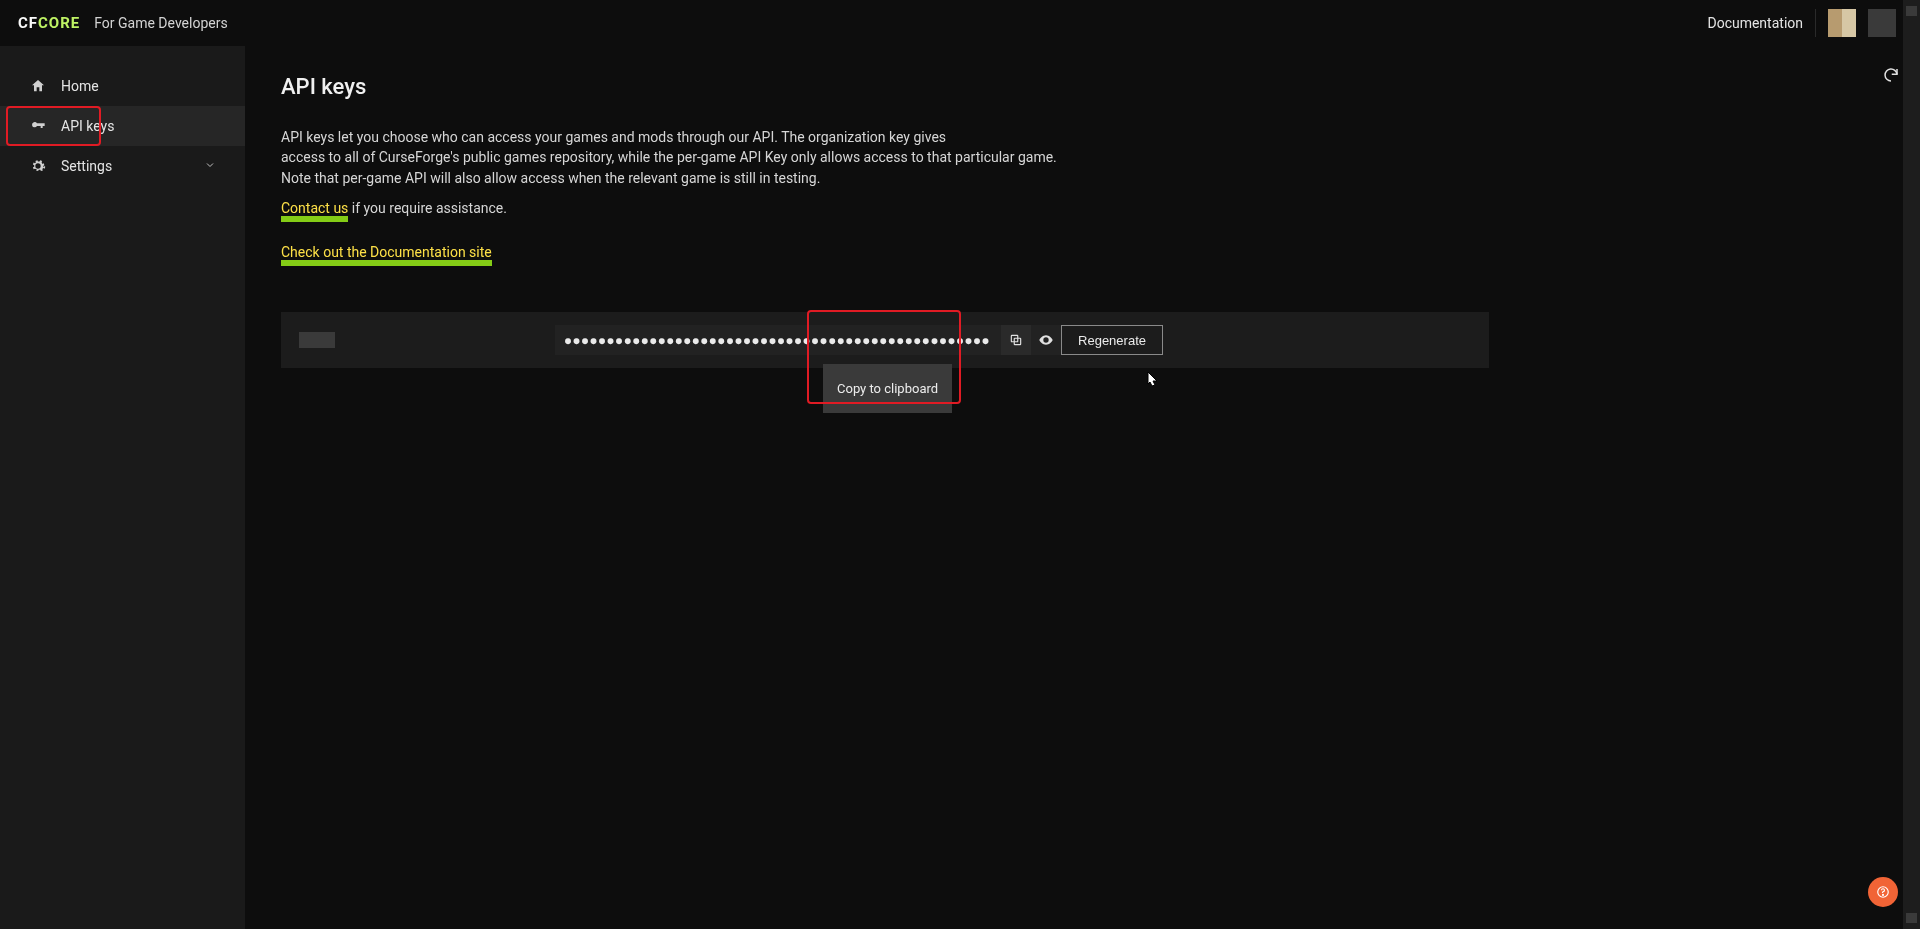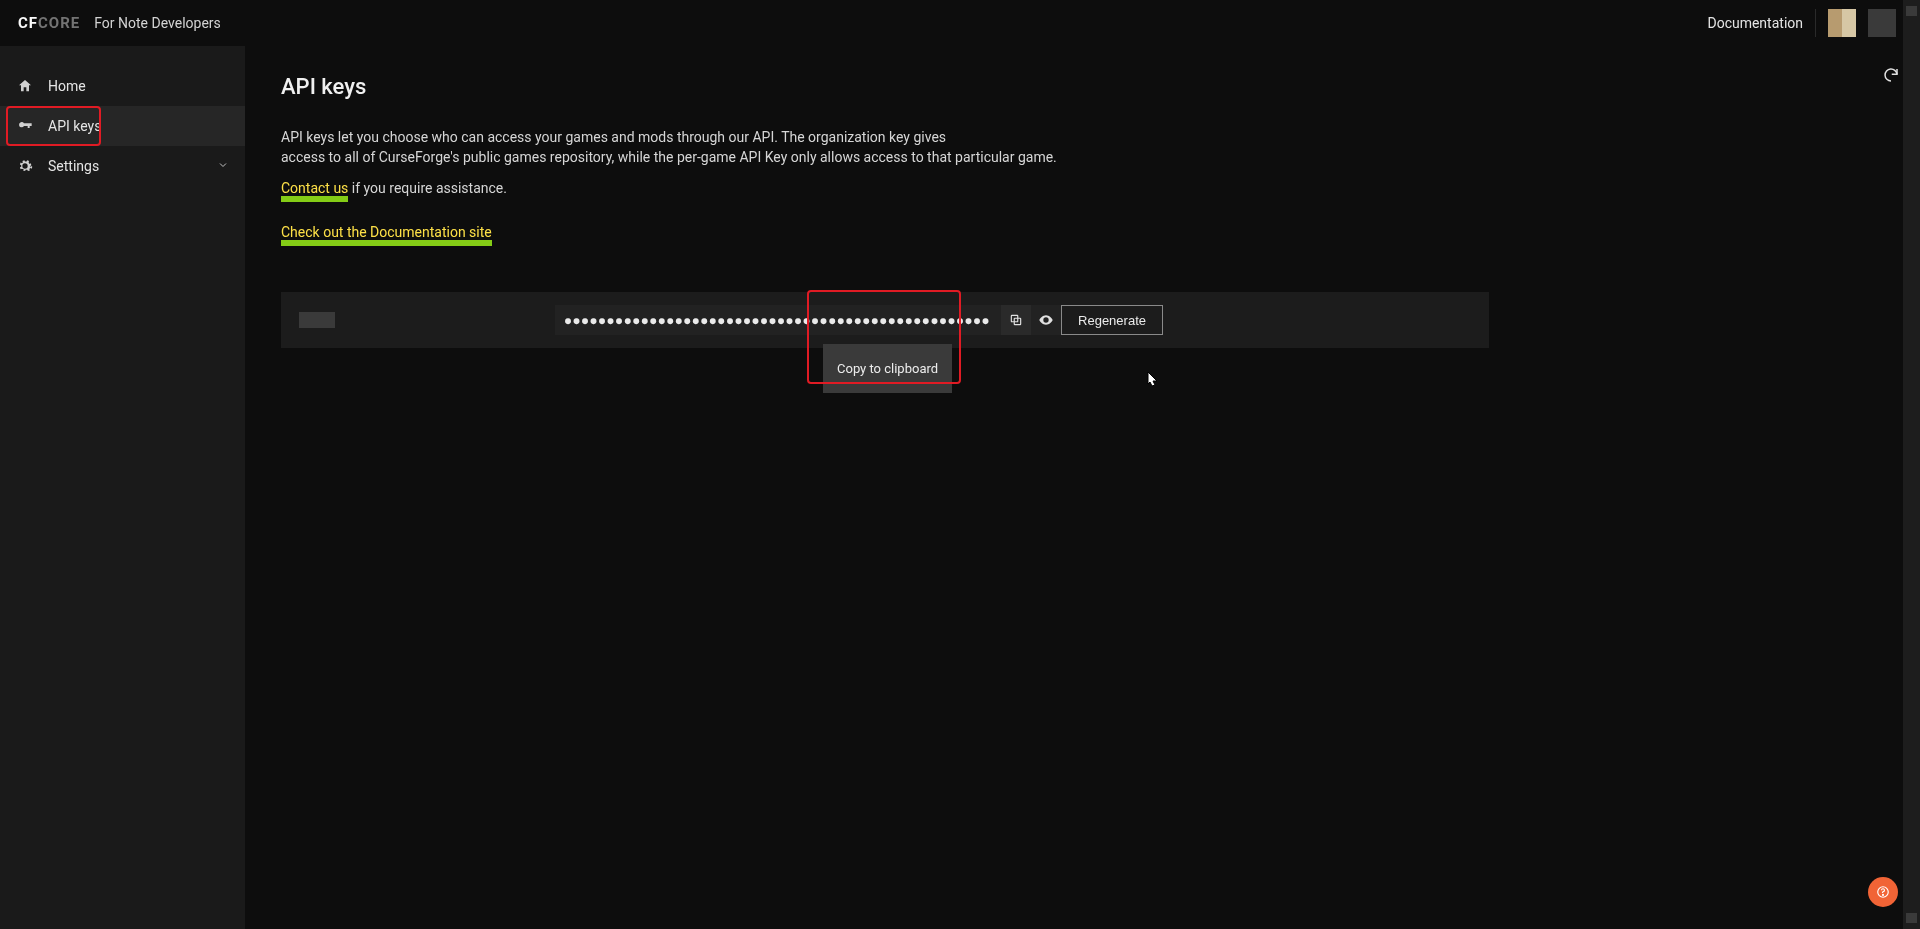--- a/index.html
+++ b/index.html
@@ -17,21 +17,21 @@
   .topbar {
     height: 46px;
     display: flex;
     align-items: center;
     background: #0d0d0d;
     padding: 0 12px;
     position: relative;
   }
   .brand { display: flex; align-items: flex-end; gap: 0; margin-left: 6px; }
   .brand-cf { font-weight: 700; color: #fafafa; font-size: 15px; letter-spacing: 1px; }
-  .brand-core { font-weight: 700; color: #737373; font-size: 15px; letter-spacing: 1px; }
+  .brand-core { font-weight: 700; color: #bef264; font-size: 15px; letter-spacing: 1px; }
   .brand-sub { color: #d3d3d3; font-size: 14px; margin-left: 14px; }
   .topbar-right { position: absolute; right: 24px; display: flex; align-items: center; height: 100%; gap: 12px; justify-content: center; }
   .doc-link { color: #e4e4e4; font-size: 14px; cursor: pointer; }
   .vr { width: 1px; height: 28px; background: #2a2a2a; }
   .avatar-box { width: 28px; height: 28px; background: #2b2b2b; }
   .avatar-box.pix {
     background:
       linear-gradient(90deg, #b79b6f 0 50%, #d6c7a5 50% 100%);
     image-rendering: pixelated;
   }
@@ -39,21 +39,21 @@
 
   
   .body { flex: 1; display: flex; min-height: 0; }
 
   
   .sidebar { width: 245px; background: #1a1a1a; display: flex; flex-direction: column; padding-top: 20px; }
   .side-item {
     display: flex;
     align-items: center;
     height: 40px;
-    padding: 0 16px;
+    padding: 0 29px;
     color: #e4e4e4;
     font-size: 14px;
     cursor: pointer;
     gap: 14px;
     position: relative;
   }
   .side-item.active { background: #262626; }
   .side-item .icon { width: 18px; height: 18px; display: flex; align-items: center; justify-content: center; }
   .side-item .chev { margin-left: auto; }
   .highlight-border { position: absolute; border: 2px solid #e01b24; border-radius: 4px; pointer-events: none; }
@@ -177,21 +177,21 @@
 </head>
 <body>
 
 <div class="app">
 
   <div class="topbar">
     <div class="brand">
       <span class="brand-cf">CF</span>
       <span class="brand-core">CORE</span>
     </div>
-    <span class="brand-sub">For Note Developers</span>
+    <span class="brand-sub">For Game Developers</span>
     <div class="topbar-right">
       <span class="doc-link">Documentation</span>
       <div class="vr"></div>
       <div class="avatar-box pix"></div>
       <div class="avatar-box grey"></div>
     </div>
   </div>
 
   <div class="body">
 
@@ -233,20 +233,21 @@
         <svg width="18" height="18" viewBox="0 0 24 24" fill="none" stroke="#e0e0e0" stroke-width="2">
             <path d="M20 11A8 8 0 1 0 12 20"></path>
             <path d="M20 4v7h-7"></path>
           </svg>
       </div>
       <div class="content">
         <div class="page-title">API keys</div>
         <div class="desc">
           <span>API keys let you choose who can access your games and mods through our API. The organization key gives</span><br>
           <span>access to all of CurseForge's public games repository, while the per-game API Key only allows access to that particular game.</span><br>
+          <span>Note that per-game API will also allow access when the relevant game is still in testing.</span>
         </div>
         <div class="desc">
           <span class="linklike">Contact us</span><span> if you require assistance.</span>
         </div>
         <div class="desc block-link">
           <span class="linklike">Check out the Documentation site</span>
         </div>
 
         <div class="key-row">
           <div class="key-label-box"></div>

